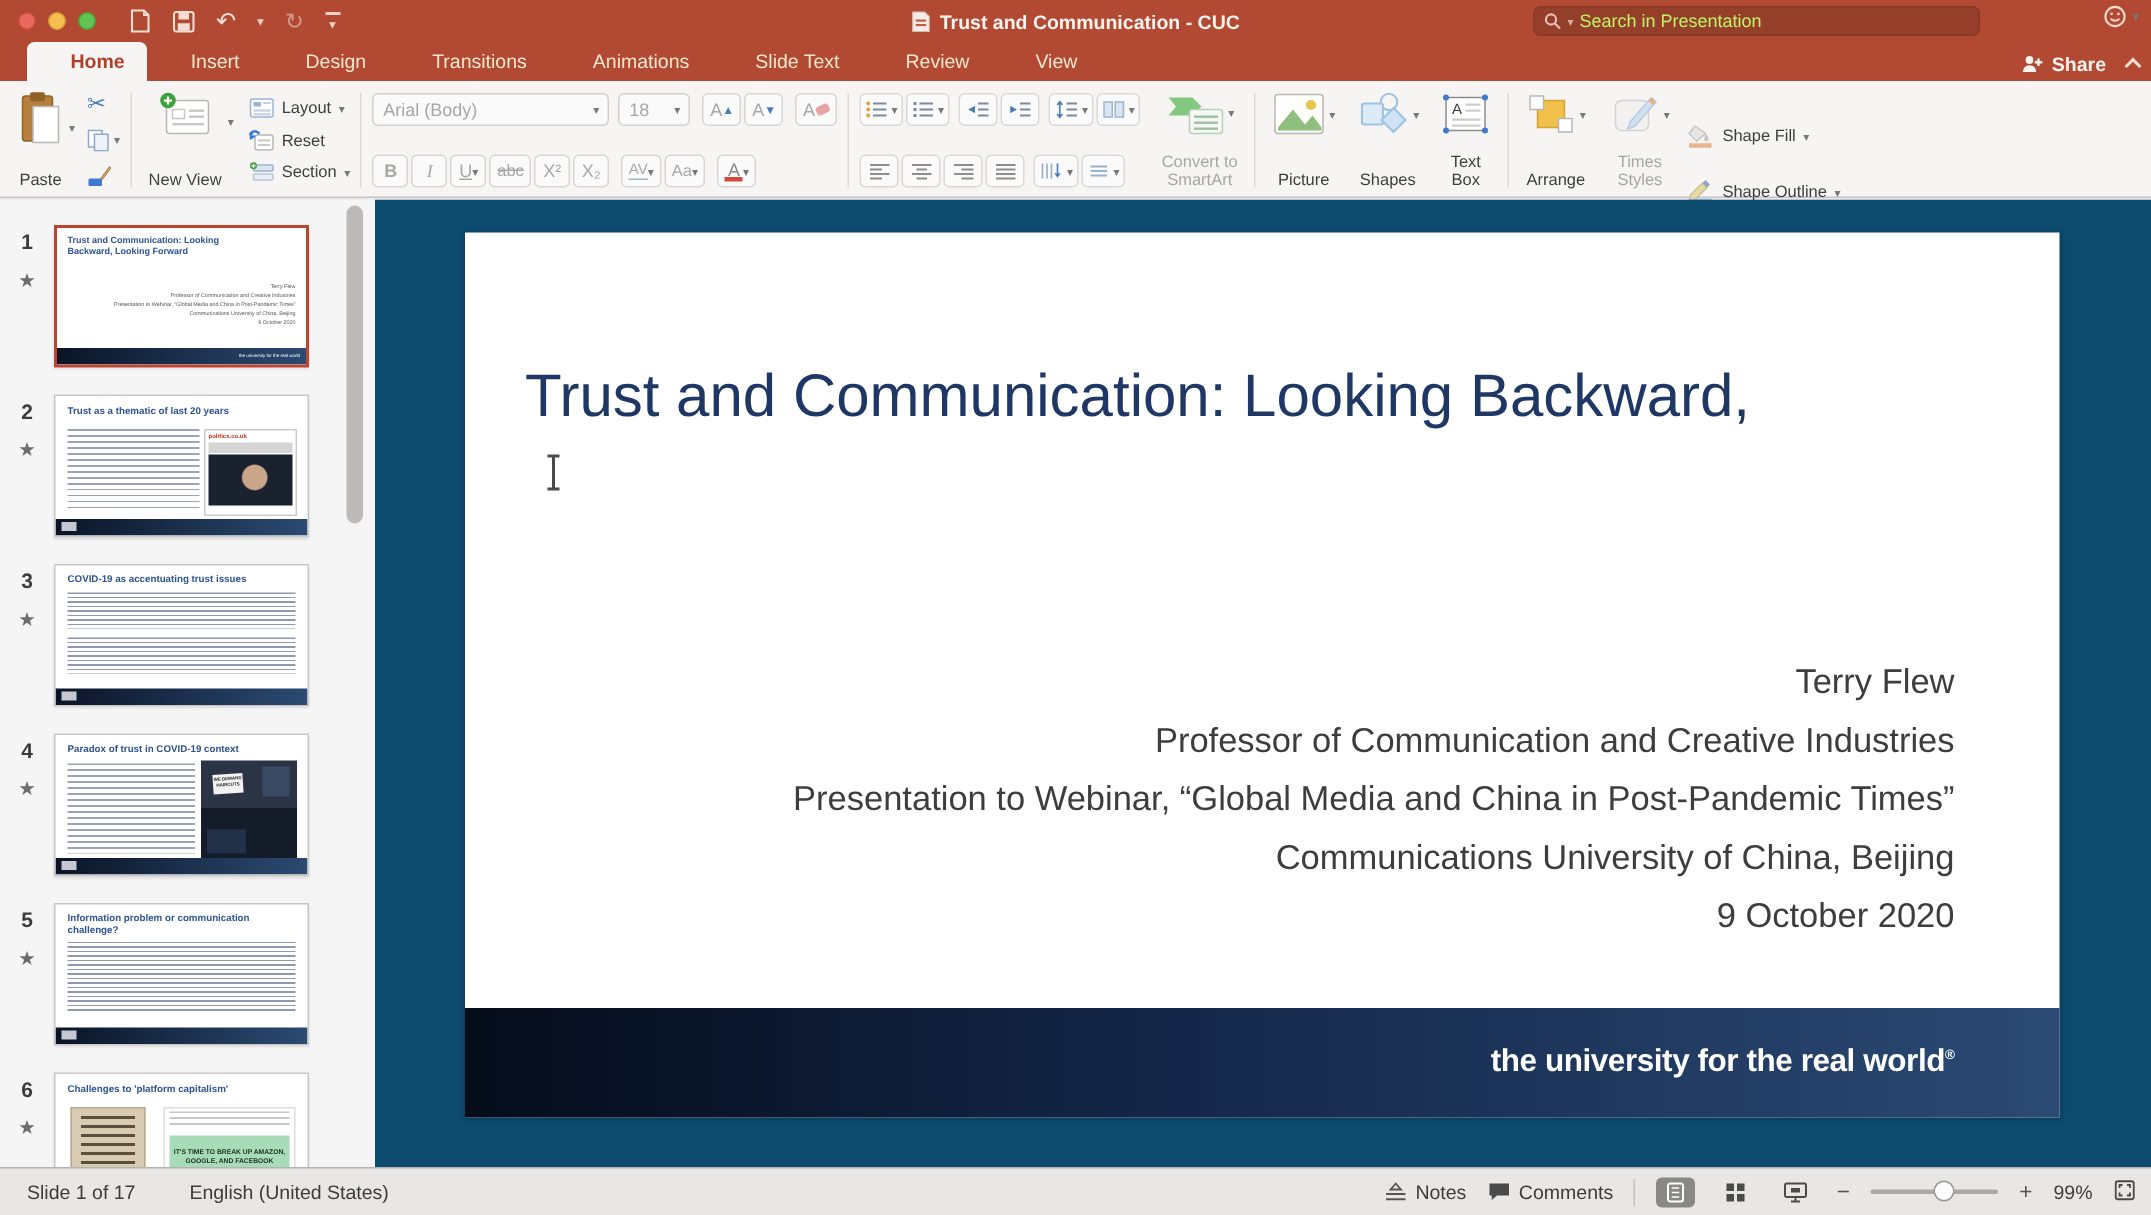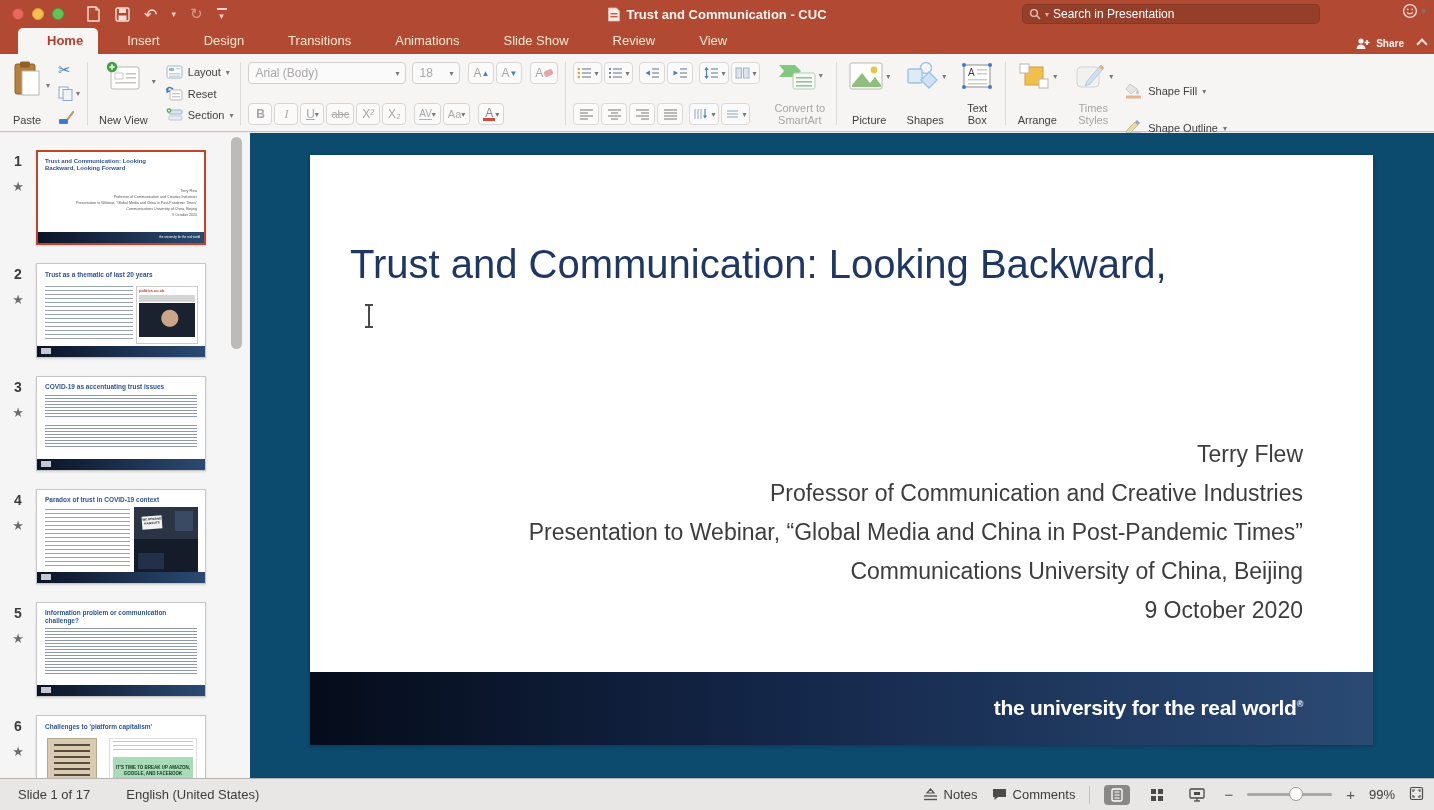--- a/index.html
+++ b/index.html
@@ -11,30 +11,30 @@
   .lights{display:flex;gap:8px;margin-left:12px;}
   .light{width:12px;height:12px;border-radius:50%;}
   .light.red{background:#e9695e;border:1px solid #c94c40;}
   .light.yellow{background:#f5bf4f;border:1px solid #d8a03c;}
   .light.green{background:#61c454;border:1px solid #46a73a;}
   .qat{display:flex;align-items:center;gap:14px;margin-left:22px;color:#f2d9cf;}
   .qat .caret{font-size:9px;color:#f0cfc4;}
   .qat-ico{display:inline-flex;align-items:center;}
   .tb-title{position:absolute;left:50%;transform:translateX(-50%);display:flex;align-items:center;gap:6px;color:#fdf3ef;font-size:13px;font-weight:bold;white-space:nowrap;}
   .searchbox{position:absolute;left:1022px;top:4px;width:298px;height:20px;border-radius:5px;background:rgba(0,0,0,0.16);border:1px solid rgba(0,0,0,0.10);display:flex;align-items:center;padding:0 6px;gap:4px;}
-  .searchbox .ph{color:#ffffff;font-size:12px;}
+  .searchbox .ph{color:#bef264;font-size:12px;}
   .searchbox .mini-caret{font-size:8px;color:#d9ab9e;}
   .smiley-wrap{position:absolute;right:8px;top:3px;display:flex;align-items:center;gap:3px;color:#f2d9cf;}
   .smiley-wrap .caret{font-size:9px;}
 
   
   .tabrow{position:absolute;top:28px;left:0;right:0;height:26px;background:#b24a33;display:flex;align-items:flex-end;padding-left:18px;}
   .tab{padding:5px 15px 6px 29px;font-size:13px;color:#f6e7ce;cursor:default;}
   .tab.active{background:#f6f5f4;color:#b23f2b;font-weight:bold;border-radius:5px 5px 0 0;}
-  .share{position:absolute;right:30px;bottom:4px;display:flex;align-items:center;gap:5px;color:#fdf3ef;font-size:10px;font-weight:bold;}
+  .share{position:absolute;right:30px;bottom:4px;display:flex;align-items:center;gap:5px;color:#fdf3ef;font-size:13px;font-weight:bold;}
   .collapse-caret{position:absolute;right:8px;bottom:6px;width:8px;height:8px;border-left:2px solid #f4ded4;border-top:2px solid #f4ded4;transform:rotate(45deg);}
 
   
   .ribbon{position:absolute;top:54px;left:0;right:0;height:78px;background:#f6f5f4;border-bottom:1px solid #c6c4c3;display:flex;align-items:stretch;padding:5px 6px 3px 8px;}
   .rsep{width:1px;background:#dcdad9;margin:3px 7px;}
   .rgroup{display:flex;align-items:stretch;}
   .bigbtn{display:flex;flex-direction:column;align-items:center;justify-content:space-between;padding:2px 4px;font-size:11px;color:#3f3e3d;text-align:center;line-height:12px;}
   .bigbtn .lbl{margin-top:2px;}
   .caret{font-size:8px;color:#7a7877;}
   .dis{color:#a8a6a5;margin-top:21px;}
@@ -152,21 +152,21 @@
       <span class="caret">▾</span>
     </div>
   </div>
 
   <div class="tabrow">
     <span class="tab active">Home</span>
     <span class="tab">Insert</span>
     <span class="tab">Design</span>
     <span class="tab">Transitions</span>
     <span class="tab">Animations</span>
-    <span class="tab">Slide Show</span>
+    <span class="tab">Slide Text</span>
     <span class="tab">Review</span>
     <span class="tab">View</span>
     <span class="share">
       <svg width="16" height="13" viewBox="0 0 16 13">
           <circle cx="6" cy="4" r="2.6" fill="#fdf3ef"></circle>
           <path d="M1.5 12q0.5-4.5 4.5-4.5t4.5 4.5z" fill="#fdf3ef"></path>
           <path d="M12 3v5M9.5 5.5h5" stroke="#fdf3ef" stroke-width="1.6"></path>
         </svg>
       <span>Share</span>
     </span>

